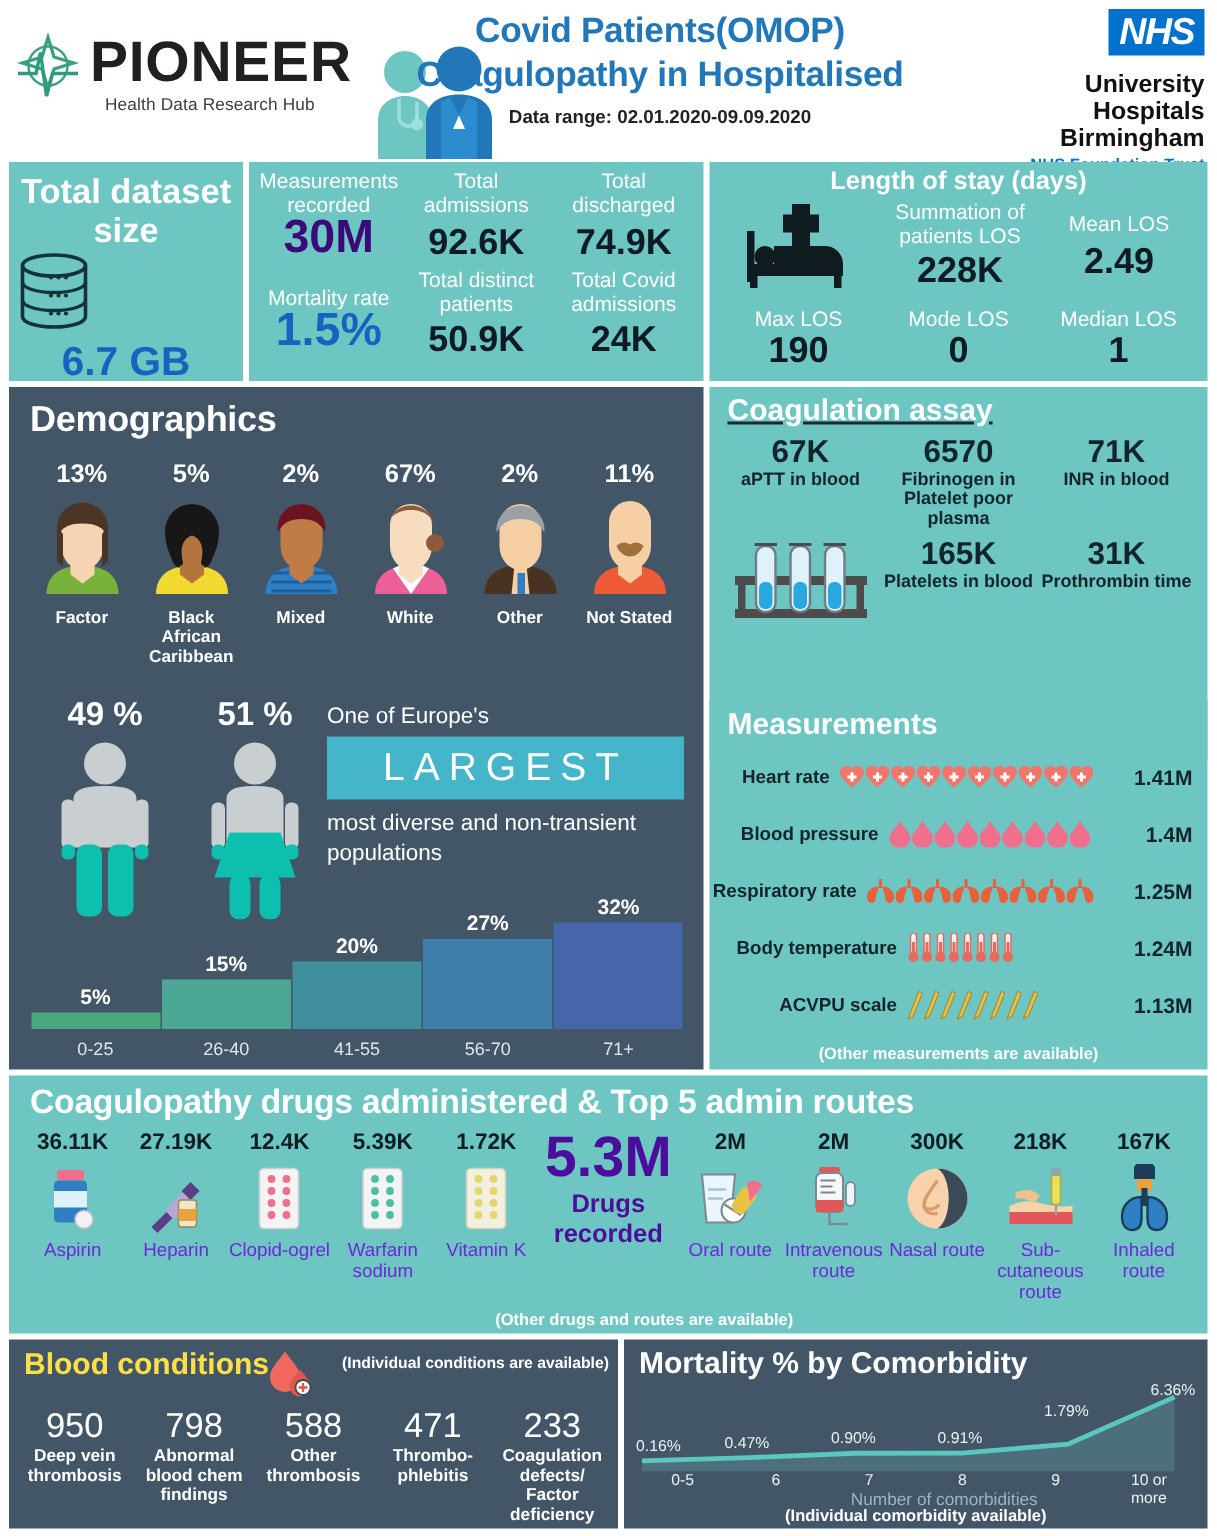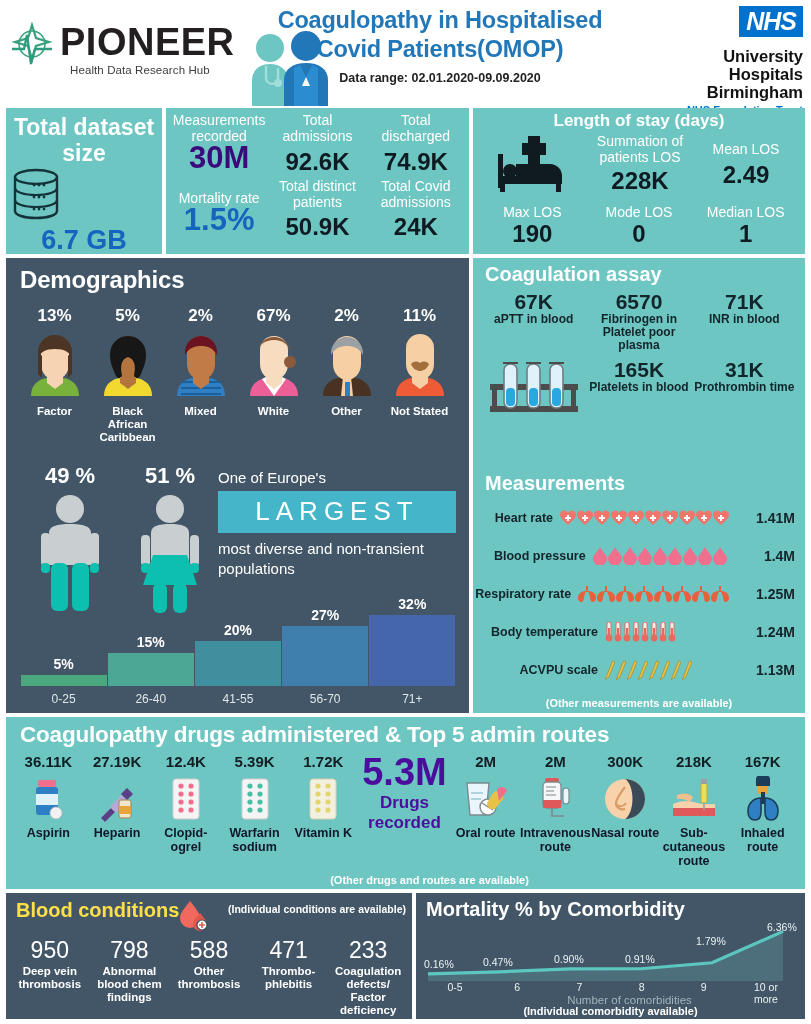--- a/index.html
+++ b/index.html
@@ -73,21 +73,21 @@
 
   .agechart{ position:absolute; left:14px; top:330px; width:436px; height:118px; }
   .agebars{ position:absolute; left:0; bottom:20px; width:436px; height:98px; display:flex; align-items:flex-end; }
   .agecol{ width:20%; display:flex; flex-direction:column; align-items:center; justify-content:flex-end; }
   .agepct{ color:#fff; font-size:14px; font-weight:bold; margin-bottom:3px; }
   .agebar{ width:86px; }
   .agelabels{ position:absolute; left:0; bottom:0; width:436px; display:flex; }
   .agelab{ width:20%; text-align:center; color:#dfe7ea; font-size:12px; }
 
   
-  #p-assay{ left:473px; top:258px; width:332px; height:249px; }
+  #p-assay{ left:473px; top:258px; width:332px; height:249px;text-decoration:underline; }
   .as-h{ color:#fff; font-size:20px; font-weight:bold; padding:5px 0 0 12px; }
   .as-grid{ position:absolute; left:8px; top:32px; width:316px; }
   .as-num{ color:#12252b; font-size:21px; font-weight:600; text-align:center; line-height:23px; }
   .as-lbl{ color:#12252b; font-size:12px; font-weight:bold; text-align:center; line-height:13px; }
   .as-row{ display:flex; }
   .as-cell{ flex:1; padding:0 2px; }
   .tubes{ width:96px; height:60px; }
   .as-foot{ position:absolute; left:0; bottom:3px; width:332px; text-align:center; color:#fff; font-size:11px; font-weight:bold; }
 
   
@@ -99,21 +99,21 @@
   .ms-val{ width:52px; text-align:right; padding-right:6px; color:#12252b; font-size:14px; font-weight:bold;margin-left:27px; }
   .ms-foot{ position:absolute; left:0; bottom:4px; width:332px; text-align:center; color:#fff; font-size:11px; font-weight:bold; }
 
   
   #p-drugs{ left:6px; top:717px; width:799px; height:172px; }
   .dr-h{ color:#fff; font-size:22.5px; font-weight:bold; padding:5px 0 0 14px; letter-spacing:-.2px; }
   .dr-row{ position:absolute; left:8px; top:36px; width:783px; display:flex; }
   .dr-item{ width:72px; text-align:center; }
   .dr-num{ color:#101e24; font-size:15px; font-weight:bold; }
   .dr-ic{ height:50px; display:flex; align-items:center; justify-content:center; margin:4px 0 2px 0; }
-  .dr-lbl{ color:#0f172a; font-size:12.5px; font-weight:bold; line-height:14px; }
+  .dr-lbl{ color:#6d28d9; font-size:12.5px; font-weight:normal; line-height:14px; }
   .dr-big{ width:98px; text-align:center; }
   .dr-big-num{ color:#4b0e9c; font-size:38px; font-weight:bold; line-height:38px; }
   .dr-big-lbl{ color:#4b0e9c; font-size:17px; font-weight:bold; line-height:20px; margin-top:2px; }
   .dr-foot{ position:absolute; left:0; bottom:3px; width:799px; text-align:center; color:#fff; font-size:11px; font-weight:bold;margin-left:24px; }
 
   
   #p-blood{ left:6px; top:893px; width:406px; height:126px; }
   .bl-h{ color:#fde047; font-size:20px; font-weight:bold; padding:6px 0 0 10px; display:inline-block; }
   .bl-note{ position:absolute; right:6px; top:10px; color:#fff; font-size:10.5px; font-weight:bold; }
   .bl-drop{ position:absolute; left:172px; top:6px; width:32px; height:34px; }
@@ -156,22 +156,22 @@
       <path d="M34 38 v12 a6 6 0 0 0 12 0 v-10" fill="none" stroke="#9fdedb" stroke-width="2.4"></path>
       <circle cx="46" cy="55" r="4" fill="#9fdedb"></circle>
       <circle cx="74" cy="18" r="15" fill="#2277b8"></circle>
       <path d="M52 78 V52 c0-11 9-17 22-17 s22 6 22 17 V78 Z" fill="#2277b8"></path>
       <path d="M68 37 l6 12 l6 -12 l6 3 v38 H62 V40 Z" fill="#2b8ccf"></path>
       <path d="M74 49 l-4 9 h8 z" fill="#ffffff"></path>
     </svg>
 
     <div class="title-block">
       <div class="title-main">
+        <div>Covid Patients(OMOP)</div>
         <div>Coagulopathy in Hospitalised</div>
-        <div>Covid Patients(OMOP)</div>
       </div>
       <div class="title-range">Data range: 02.01.2020-09.09.2020</div>
     </div>
 
     <div class="nhs-block">
       <span class="nhs-logo">NHS</span>
       <div class="nhs-name">
         <div>University Hospitals</div>
         <div>Birmingham</div>
       </div>

